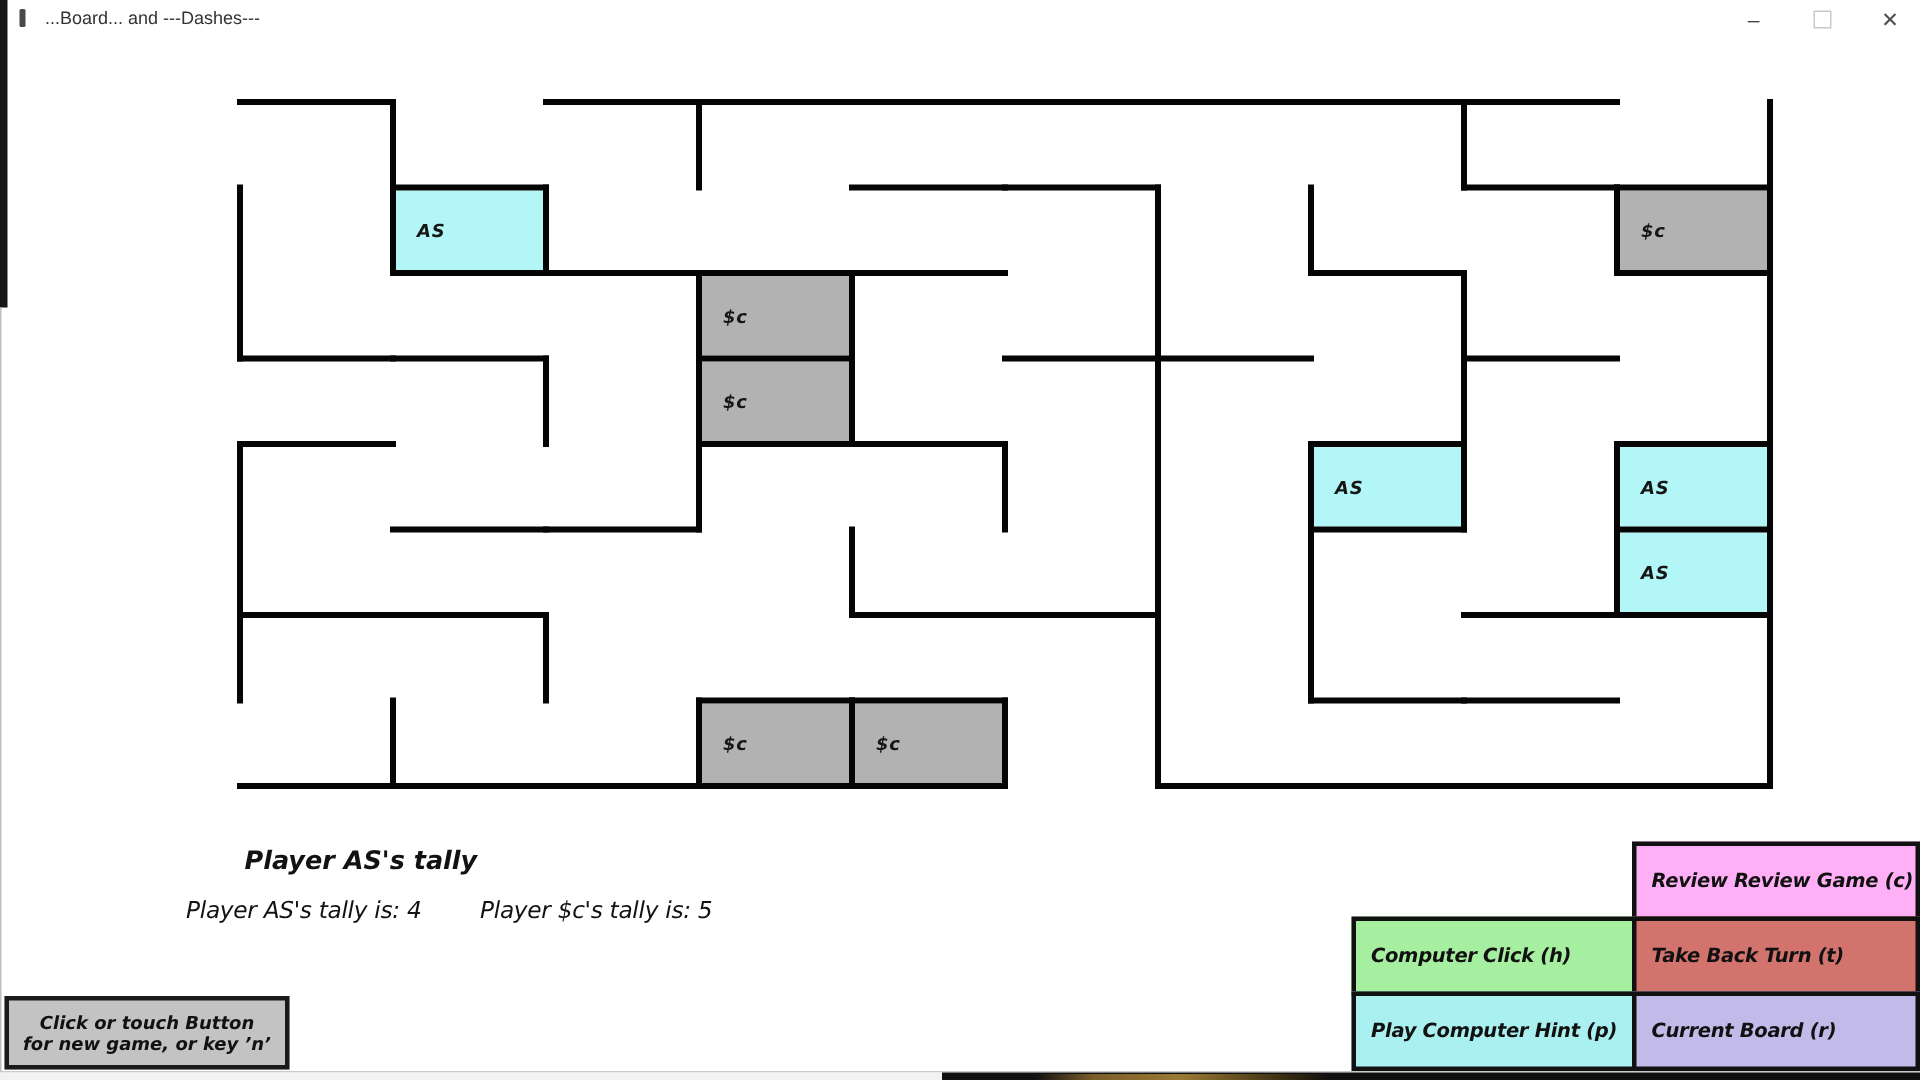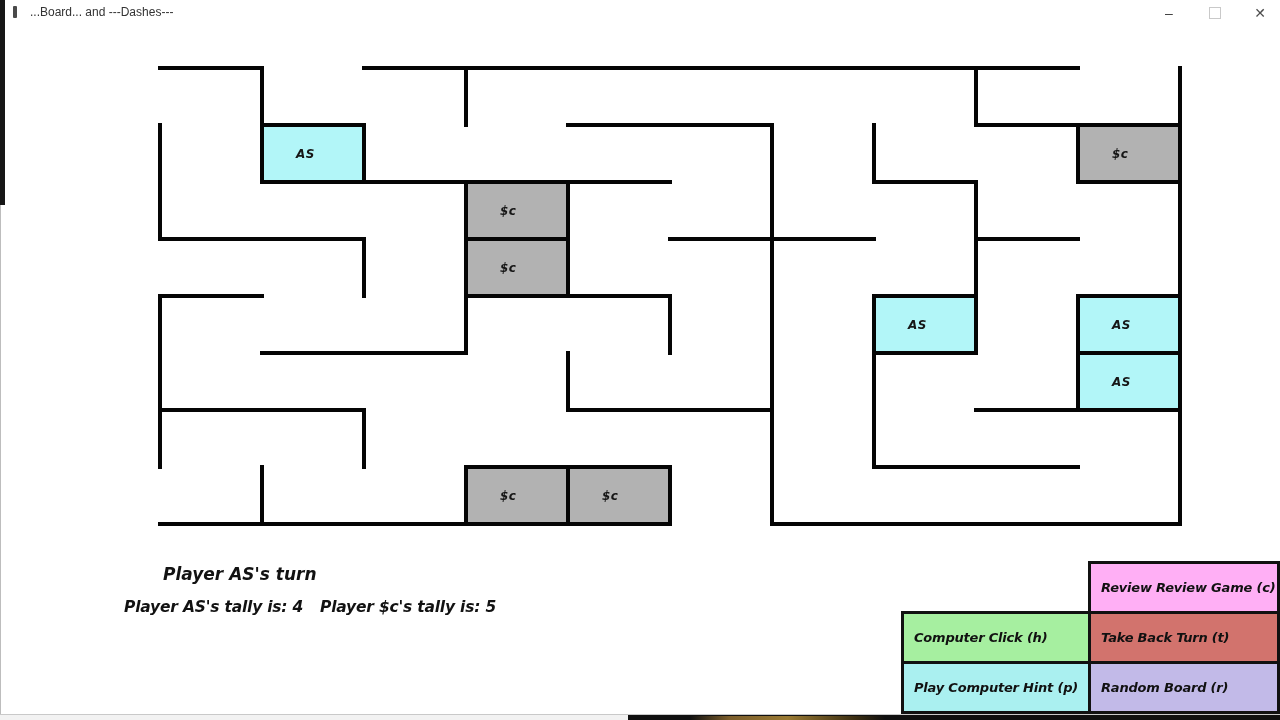--- a/index.html
+++ b/index.html
@@ -13,24 +13,24 @@
   .win-btn{position:absolute;top:0;width:34px;height:26px;display:flex;align-items:center;justify-content:center;
            font-family:"Liberation Sans",sans-serif;color:#555;background:transparent;border:none;}
   .btn-min{left:1152px;font-size:14px;color:#444;}
   .btn-max{left:1198px;}
   .max-box{width:10px;height:10px;border:1px solid #c9c9c9;display:inline-block;}
   .btn-close{left:1243px;font-size:14px;color:#4d4d4d;}
   
   .board{position:absolute;left:0;top:0;width:1280px;height:560px;}
   .wall{position:absolute;background:#050505;}
   .cell{position:absolute;display:flex;align-items:center;}
-  .cell-label{font-size:12px;font-weight:bold;font-style:italic;color:#161616;padding-left:32px;letter-spacing:0.5px;}
+  .cell-label{font-size:12px;font-weight:bold;font-style:italic;color:#161616;padding-left:14px;letter-spacing:0.5px;}
   
   .turn-text{position:absolute;left:163px;top:564px;font-size:17px;font-weight:bold;font-style:italic;color:#121212;white-space:nowrap;}
-  .tally{position:absolute;top:598px;font-size:15.5px;font-weight:bold;font-style:italic;color:#121212;white-space:nowrap;letter-spacing:-0.2px;}
+  .tally{position:absolute;top:598px;font-size:15.5px;font-weight:normal;font-style:italic;color:#121212;white-space:nowrap;letter-spacing:-0.2px;}
   .tally-as{left:124px;}
   .tally-sc{left:320px;text-align:right;}
   
   .new-game{position:absolute;left:3px;top:664px;width:184px;height:43px;background:#c3c3c3;border:3px solid #1a1a1a;
             display:flex;flex-direction:column;align-items:center;justify-content:center;}
   .new-game span{font-size:12px;font-weight:bold;font-style:italic;color:#111;line-height:14px;white-space:nowrap;}
   
   .abtn{position:absolute;border:3px solid #111;display:flex;align-items:center;box-sizing:border-box;}
   .abtn span{font-size:13px;font-weight:bold;font-style:italic;color:#111;padding-left:10px;white-space:nowrap;letter-spacing:-0.2px;}
   
@@ -185,40 +185,44 @@
       <div class="wall" style="left: 1178px; top: 66px; width: 4px; height: 61px; background: rgb(5, 5, 5);"></div>
       <div class="wall" style="left: 1178px; top: 123px; width: 4px; height: 61px; background: rgb(5, 5, 5);"></div>
       <div class="wall" style="left: 1178px; top: 180px; width: 4px; height: 61px; background: rgb(5, 5, 5);"></div>
       <div class="wall" style="left: 1178px; top: 237px; width: 4px; height: 61px; background: rgb(5, 5, 5);"></div>
       <div class="wall" style="left: 1178px; top: 294px; width: 4px; height: 61px; background: rgb(5, 5, 5);"></div>
       <div class="wall" style="left: 1178px; top: 351px; width: 4px; height: 61px; background: rgb(5, 5, 5);"></div>
       <div class="wall" style="left: 1178px; top: 408px; width: 4px; height: 61px; background: rgb(5, 5, 5);"></div>
       <div class="wall" style="left: 1178px; top: 465px; width: 4px; height: 61px; background: rgb(5, 5, 5);"></div>
     </div>
 
-  <div class="turn-text">Player AS's turn</div>
+  <div class="turn-text">Player AS's tally</div>
   <div class="tally tally-as">Player AS's tally is: 4</div>
   <div class="tally tally-sc">Player $c's tally is: 5</div>
 
+  <div class="new-game">
+    <span>Click or touch Button</span>
+    <span>for new game, or key ’n’</span>
+  </div>
 
   <div id="abtn-panel">
       <div class="abtn" style="left: 1088px; top: 561px; width: 192px; height: 53px; background: rgb(255, 175, 245);">
         <span>Review Review Game (c)</span>
       </div>
       <div class="abtn" style="left: 901px; top: 611px; width: 190px; height: 53px; background: rgb(166, 239, 160);">
         <span>Computer Click (h)</span>
       </div>
       <div class="abtn" style="left: 1088px; top: 611px; width: 192px; height: 53px; background: rgb(210, 115, 109);">
         <span>Take Back Turn (t)</span>
       </div>
       <div class="abtn" style="left: 901px; top: 661px; width: 206px; height: 53px; background: rgb(170, 240, 240);">
         <span>Play Computer Hint (p)</span>
       </div>
       <div class="abtn" style="left: 1088px; top: 661px; width: 192px; height: 53px; background: rgb(194, 186, 232);">
-        <span>Random Board (r)</span>
+        <span>Current Board (r)</span>
       </div>
     </div>
 
   <div class="edge-left-dark"></div>
   <div class="edge-left-line"></div>
   <div class="win-bottom-line"></div>
   <div class="desk-strip-left"></div>
   <div class="desk-strip-right"></div>
   <div class="desk-gold"></div>
 </div>

